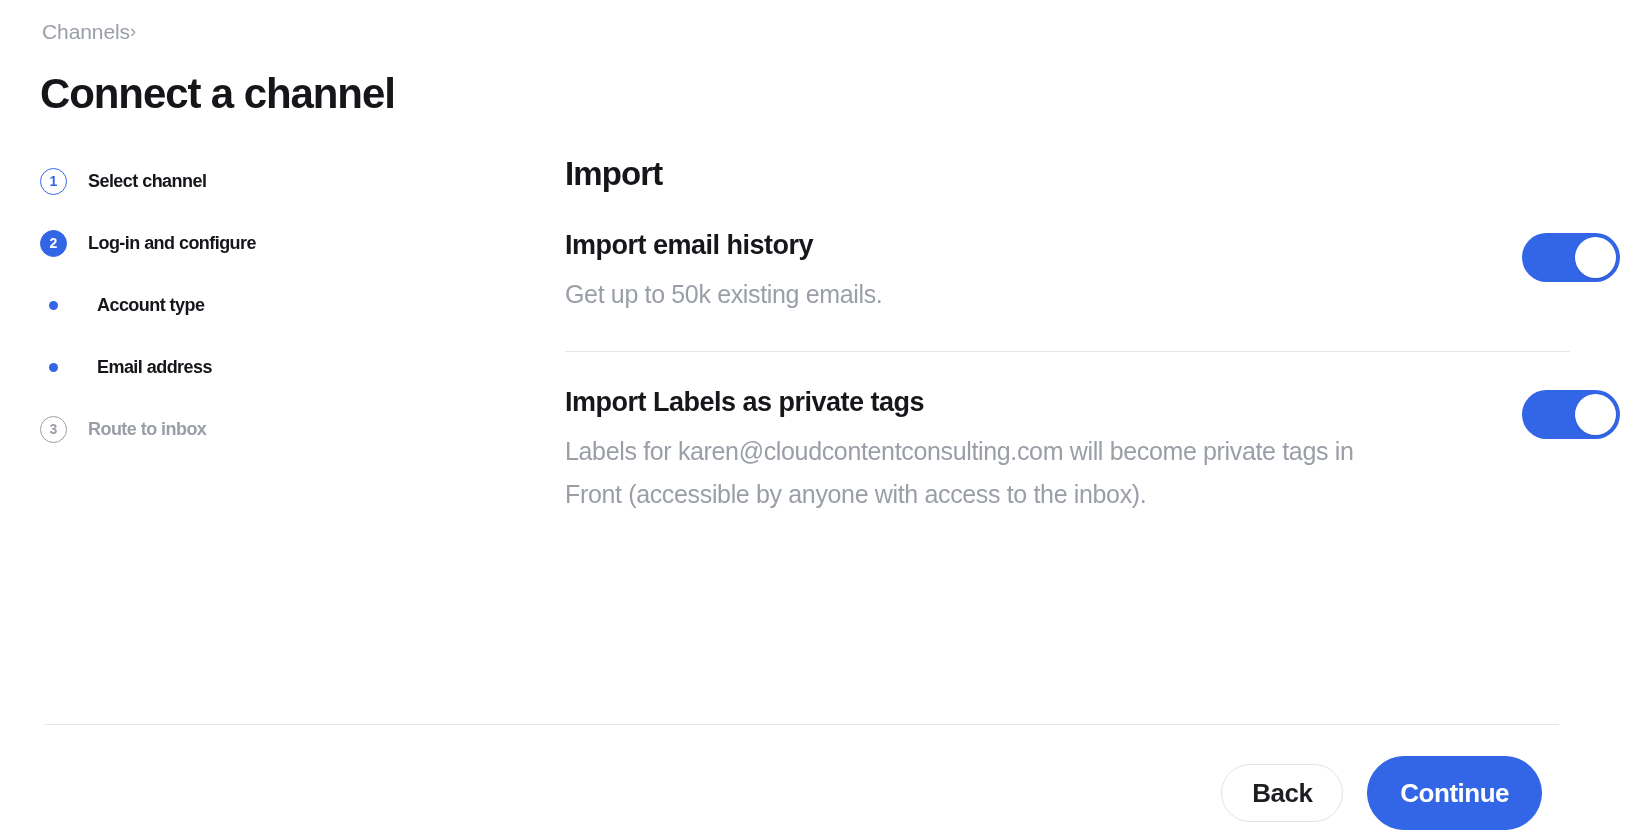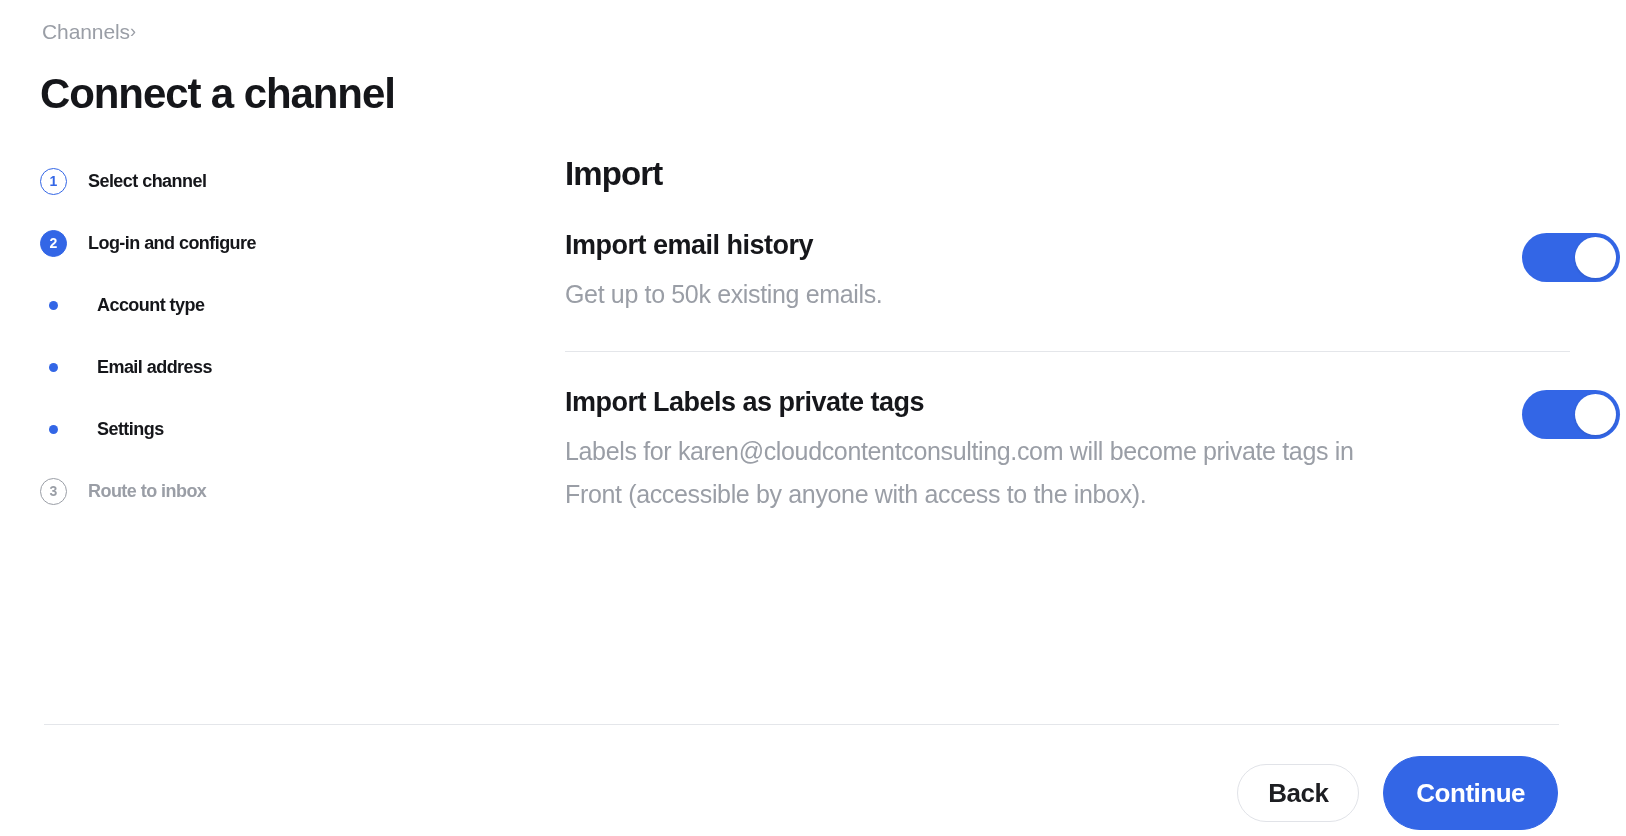--- a/index.html
+++ b/index.html
@@ -198,21 +198,21 @@
     position: absolute;
     left: 44px;
     top: 724px;
     width: 1515px;
     height: 1px;
     background: #e4e6ea;
   }
 
   .footer-actions {
     position: absolute;
-    right: 68px;
+    right: 84px;
     top: 756px;
     display: flex;
     align-items: center;
     gap: 24px;
   }
 
   .btn {
     border-radius: 999px;
     font-size: 26px;
     letter-spacing: -0.5px;
@@ -274,26 +274,20 @@
       <div class="step-label substep">Account type</div>
     </div>
 
     <div class="step">
       <div class="step-marker">
         <div class="bullet"></div>
       </div>
       <div class="step-label substep">Email address</div>
     </div>
 
-    <div class="step">
-      <div class="step-marker">
-        <div class="bullet"></div>
-      </div>
-      <div class="step-label substep">Settings</div>
-    </div>
 
     <div class="step">
       <div class="step-marker">
         <div class="circle circle-outline-gray">3</div>
       </div>
       <div class="step-label muted">Route to inbox</div>
     </div>
 
   </div>
 

